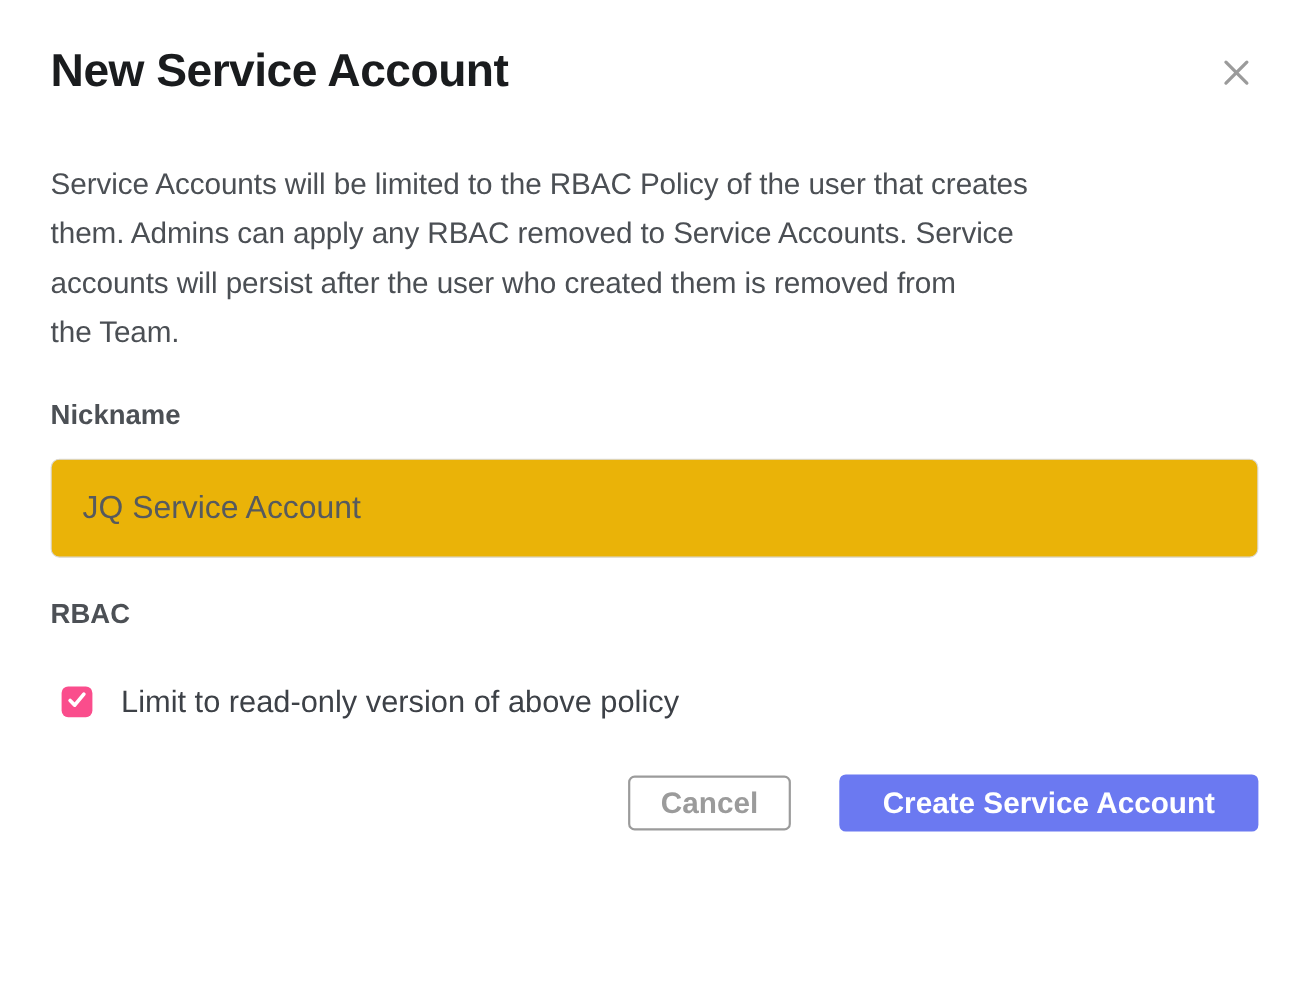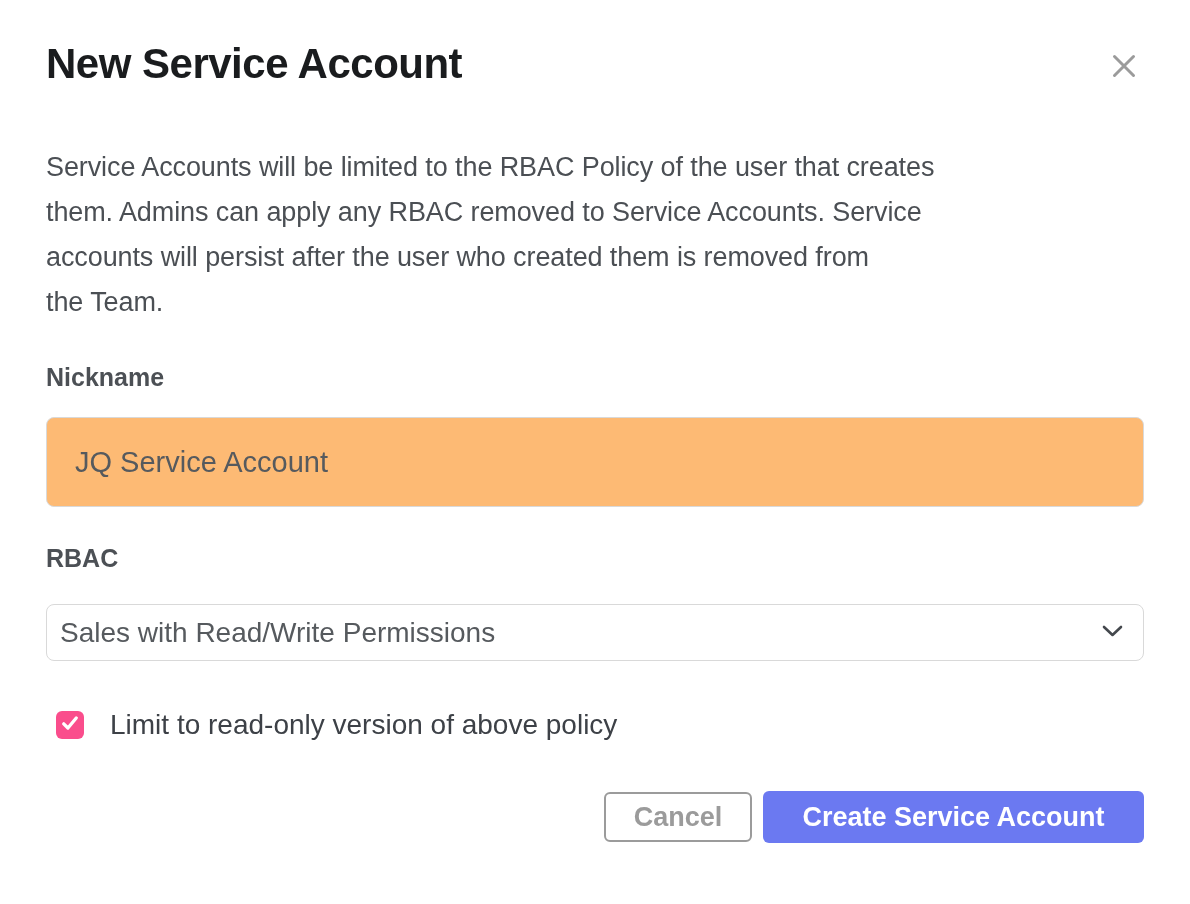--- a/index.html
+++ b/index.html
@@ -55,21 +55,21 @@
     display: block;
     width: 100%;
     height: 90px;
     margin-top: 24px;
     border: 1px solid #d9d9d9;
     border-radius: 8px;
     padding: 0 28px;
     font-family: "Liberation Sans", "DejaVu Sans", sans-serif;
     font-size: 29px;
     color: #565a5e;
-    background: #fdba74;
+    background: #eab308;
     outline: none;
   }
 
   .select-box {
     margin-top: 30px;
     width: 100%;
     height: 57px;
     border: 1px solid #d9d9d9;
     border-radius: 8px;
     background: #ffffff;
@@ -106,21 +106,21 @@
     font-size: 28px;
     line-height: 36px;
     color: #3d4147;
   }
 
   .modal-footer {
     margin-top: 48px;
     display: flex;
     justify-content: flex-end;
     align-items: center;
-    gap: 11px;
+    gap: 44px;
   }
   .btn {
     font-family: "Liberation Sans", "DejaVu Sans", sans-serif;
     font-size: 27px;
     font-weight: 700;
     border-radius: 6px;
     cursor: pointer;
   }
   .btn-cancel {
     width: 148px;
@@ -157,28 +157,20 @@
     <div>Service Accounts will be limited to the RBAC Policy of the user that creates</div>
     <div>them. Admins can apply any RBAC removed to Service Accounts. Service</div>
     <div>accounts will persist after the user who created them is removed from</div>
     <div>the Team.</div>
   </div>
 
   <label class="field-label">Nickname</label>
   <input class="text-input" type="text" value="JQ Service Account" style="">
 
   <label class="field-label rbac">RBAC</label>
-  <div class="select-box">
-    <span class="select-value">Sales with Read/Write Permissions</span>
-    <span>
-      <svg width="21" height="13" viewBox="0 0 21 13" fill="none">
-        <path d="M2 2 L10.5 10 L19 2" stroke="#44484d" stroke-width="2.6" stroke-linecap="round" stroke-linejoin="round"></path>
-      </svg>
-    </span>
-  </div>
 
   <div class="checkbox-row">
     <span class="checkbox">
       <span>
         <svg width="20" height="20" viewBox="0 0 24 24" fill="none">
           <path d="M4.5 13 L9.5 18 L19.5 6" stroke="#ffffff" stroke-width="4" stroke-linecap="round" stroke-linejoin="round"></path>
         </svg>
       </span>
     </span>
     <span class="checkbox-label">Limit to read-only version of above policy</span>

